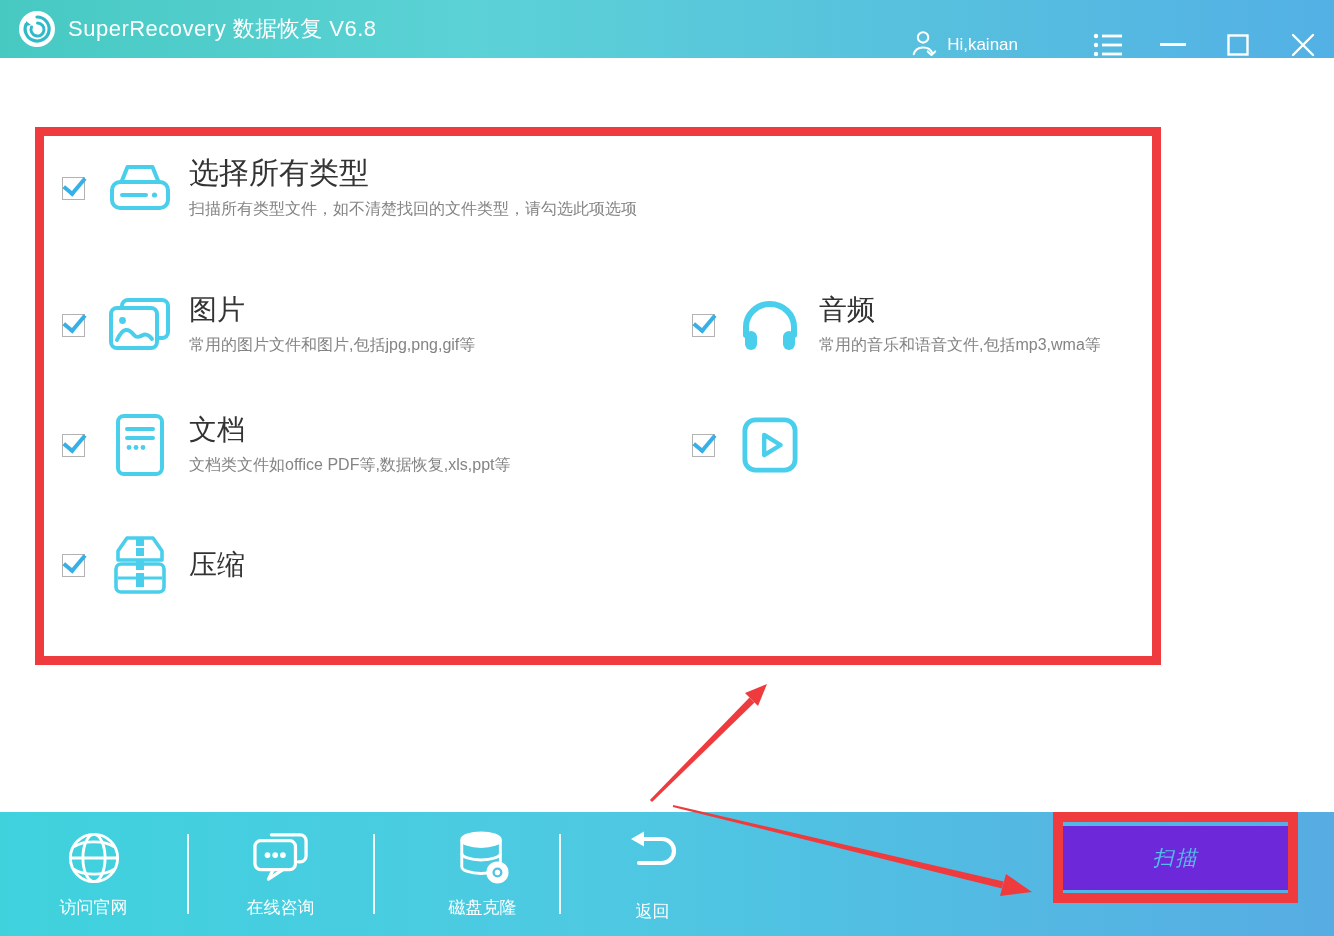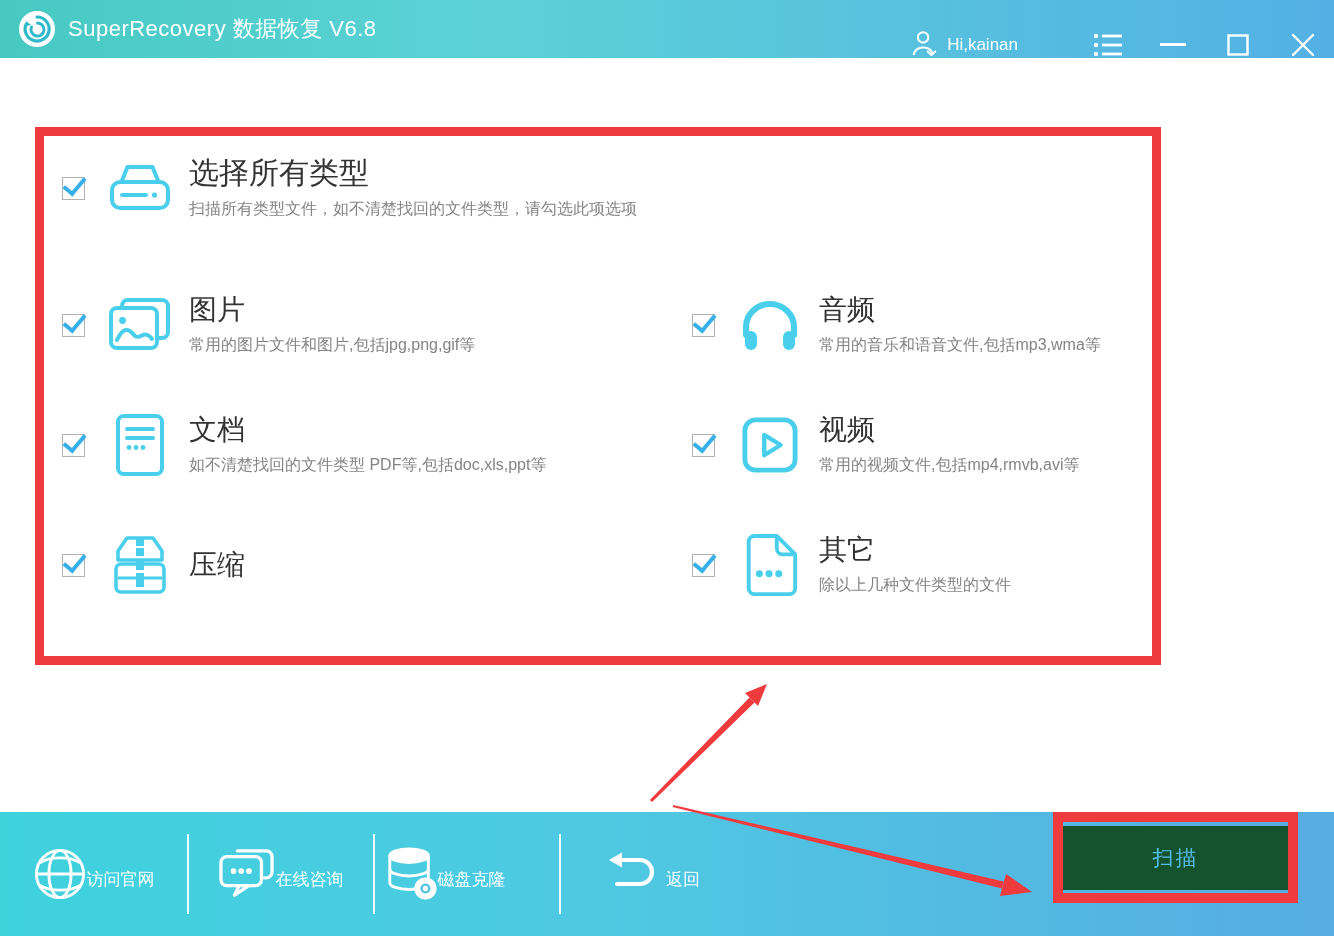--- a/index.html
+++ b/index.html
@@ -32,32 +32,32 @@
   .type-icon { margin-left:22px; width:66px; display:flex; justify-content:center; flex:0 0 auto; }
   .type-text { margin-left:16px; }
   .type-title { font-size:28px; color:#333; line-height:1.15; }
   .type-title.big { font-size:30px; }
   .type-desc { font-size:16px; color:#848484; margin-top:9px; white-space:nowrap; }
 
   
   .toolbar { position:absolute; left:0; top:812px; width:1334px; height:124px;
              background:linear-gradient(90deg,#3fd2dd 0%, #4ec9e2 45%, #57ace2 100%); }
   .nav-item { position:absolute; top:0; width:187px; height:124px; display:flex;
-              flex-direction:row; align-items:center; justify-content:center;
+              flex-direction:column; align-items:center; justify-content:center;
               color:#fff; cursor:pointer; }
   .nav-item .ico { height:56px; display:flex; align-items:center; justify-content:center; }
   .nav-label { font-size:17px; margin-top:10px; }
   .nav-sep { position:absolute; top:22px; width:2px; height:80px; background:rgba(255,255,255,0.9); }
 
   .scan-red-box { position:absolute; left:1053px; top:812px; width:245px; height:91px;
                   border:10px solid #ef3b3d; z-index:30; display:flex; align-items:center;
                   justify-content:center; }
-  .scan-btn { width:225px; height:64px; background:#14532d; color:#53bce8; font-size:21px;
+  .scan-btn { width:225px; height:64px; background:#6d28d9; color:#53bce8; font-size:21px;
               display:flex; align-items:center; justify-content:center; cursor:pointer;
-              letter-spacing:2px; }
+              letter-spacing:2px;font-style:italic; }
 
   
   .arrows { position:absolute; left:0; top:0; width:1334px; height:936px; z-index:50;
             pointer-events:none; }
 
   .ic-cyan { color:#49cfec; }
   .ic-white { color:#ffffff; }
 </style>
 </head>
 <body>
@@ -178,35 +178,31 @@
         <rect x="2" y="2" width="44" height="58" rx="6" stroke-width="4"></rect>
         <path d="M11 15 H37" stroke-width="4" stroke-linecap="round"></path>
         <path d="M11 24 H37" stroke-width="4" stroke-linecap="round"></path>
         <circle cx="13" cy="33.5" r="2.4" fill="currentColor" stroke="none"></circle>
         <circle cx="20" cy="33.5" r="2.4" fill="currentColor" stroke="none"></circle>
         <circle cx="27" cy="33.5" r="2.4" fill="currentColor" stroke="none"></circle>
       </svg>
     </div>
     <div class="type-text">
       <div class="type-title">文档</div>
-      <div class="type-desc">如不清楚找回的文件类型 PDF等,包括doc,xls,ppt等</div>
+      <div class="type-desc">文档类文件如office PDF等,数据恢复,xls,ppt等</div>
     </div>
   </div>
 
   <div class="type-cell" style="left:692px; top:408px; height:74px;">
     <div class="cb"></div>
     <div class="type-icon ic-cyan">
       <svg width="56" height="56" viewBox="0 0 58 58" stroke="currentColor" fill="none">
         <rect x="3" y="3" width="52" height="52" rx="11" stroke-width="5"></rect>
         <path d="M23 18.5 L40 29 L23 39.5 Z" stroke-width="4.5" stroke-linejoin="round"></path>
       </svg>
-    </div>
-    <div class="type-text">
-      <div class="type-title">视频</div>
-      <div class="type-desc">常用的视频文件,包括mp4,rmvb,avi等</div>
     </div>
   </div>
 
   <div class="type-cell" style="left:62px; top:528px; height:74px;">
     <div class="cb"></div>
     <div class="type-icon ic-cyan">
       <svg width="56" height="60" viewBox="0 0 56 60" stroke="currentColor" fill="none">
         <path d="M15 3 H41 L50 16 V25 H6 V16 Z" stroke-width="3.6" stroke-linejoin="round"></path>
         <rect x="4" y="29" width="48" height="28" rx="5" stroke-width="3.6"></rect>
         <path d="M6 43 H50" stroke-width="3.2"></path>
@@ -214,36 +210,20 @@
         <rect x="24" y="13" width="8" height="8" fill="currentColor" stroke="none"></rect>
         <rect x="24" y="25" width="8" height="10" fill="currentColor" stroke="none"></rect>
         <rect x="24" y="38" width="8" height="14" fill="currentColor" stroke="none"></rect>
       </svg>
     </div>
     <div class="type-text">
       <div class="type-title">压缩</div>
     </div>
   </div>
 
-  <div class="type-cell" style="left:692px; top:528px; height:74px;">
-    <div class="cb"></div>
-    <div class="type-icon ic-cyan">
-      <svg width="56" height="62" viewBox="0 0 56 64" stroke="currentColor" fill="none">
-        <path d="M12 2 H35 L54 21 V56 a6 6 0 0 1 -6 6 H12 a6 6 0 0 1 -6 -6 V8 a6 6 0 0 1 6 -6 Z" stroke-width="4" stroke-linejoin="round"></path>
-        <path d="M35 2 V15 a6 6 0 0 0 6 6 H54" stroke-width="4"></path>
-        <circle cx="17" cy="41" r="3.6" fill="currentColor" stroke="none"></circle>
-        <circle cx="27" cy="41" r="3.6" fill="currentColor" stroke="none"></circle>
-        <circle cx="37" cy="41" r="3.6" fill="currentColor" stroke="none"></circle>
-      </svg>
-    </div>
-    <div class="type-text">
-      <div class="type-title">其它</div>
-      <div class="type-desc">除以上几种文件类型的文件</div>
-    </div>
-  </div>
 
   <div class="toolbar">
 
     <div class="nav-item" style="left:0px;">
       <span class="ico ic-white">
         <svg width="54" height="54" viewBox="0 0 56 56" stroke="currentColor" fill="none">
           <circle cx="28" cy="28" r="24.5" stroke-width="3"></circle>
           <ellipse cx="28" cy="28" rx="11.5" ry="24.5" stroke-width="3"></ellipse>
           <path d="M3.5 28 H52.5" stroke-width="3"></path>
           <path d="M7 16.5 C 17 9.5, 39 9.5, 49 16.5" stroke-width="3"></path>
@@ -262,21 +242,21 @@
           <path d="M22 40 L17 50 L32 40" stroke-width="3.4" stroke-linejoin="round"></path>
           <circle cx="16" cy="25" r="3" fill="currentColor" stroke="none"></circle>
           <circle cx="24" cy="25" r="3" fill="currentColor" stroke="none"></circle>
           <circle cx="32" cy="25" r="3" fill="currentColor" stroke="none"></circle>
         </svg>
       </span>
       <span class="nav-label">在线咨询</span>
     </div>
     <div class="nav-sep" style="left:373px;"></div>
 
-    <div class="nav-item" style="left:351px;">
+    <div class="nav-item" style="left:389px;">
       <span class="ico ic-white">
         <svg width="54" height="58" viewBox="0 0 56 60" stroke="currentColor" fill="none">
           <ellipse cx="26" cy="11" rx="20" ry="7" stroke-width="3" fill="currentColor"></ellipse>
           <path d="M6 11 V25 c0 3.9 9 7 20 7 s20 -3.1 20 -7 V11" stroke-width="3"></path>
           <path d="M6 25 V39 c0 3.9 9 7 20 7 s20 -3.1 20 -7 V25" stroke-width="3"></path>
           <circle cx="43" cy="45" r="10" stroke-width="3" fill="currentColor"></circle>
           <circle cx="43" cy="45" r="4" stroke="#4fc4e4" stroke-width="2.4" fill="none"></circle>
         </svg>
       </span>
       <span class="nav-label">磁盘克隆</span>

